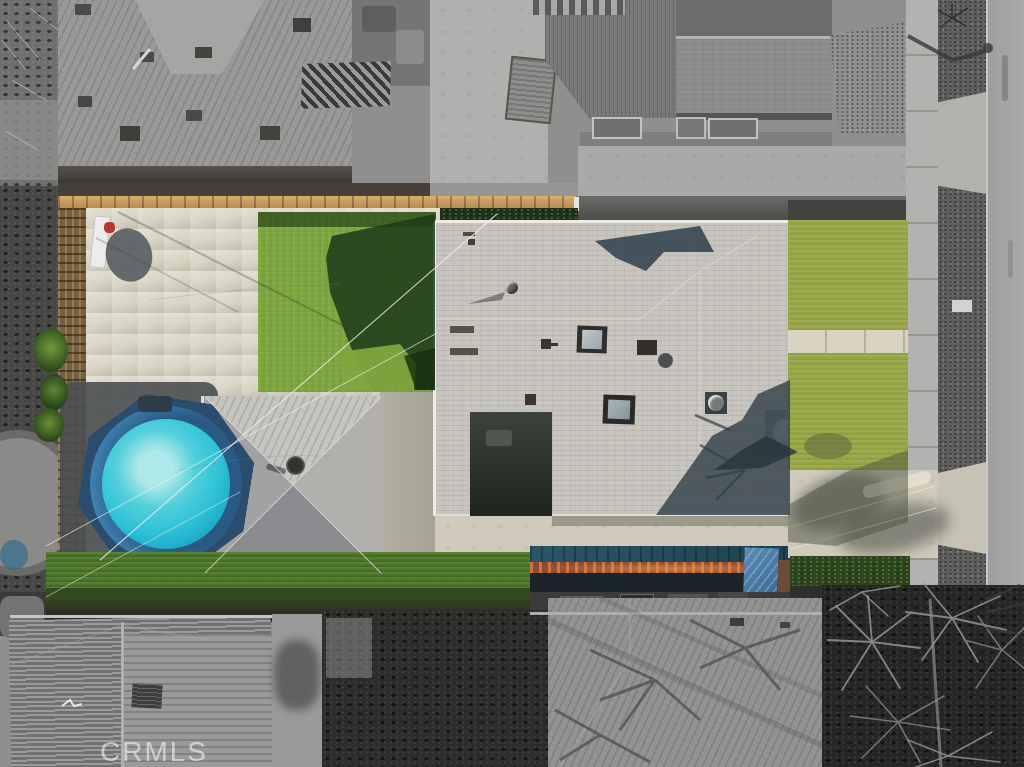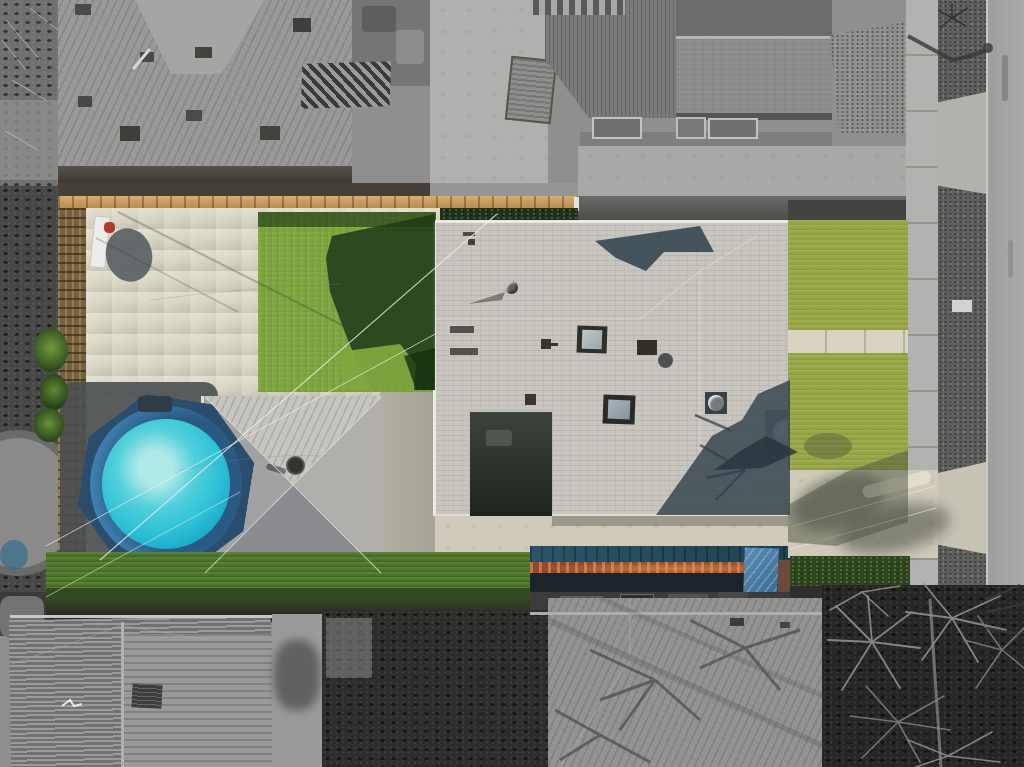--- a/index.html
+++ b/index.html
@@ -355,13 +355,14 @@
       <line x1="930" y1="600" x2="941" y2="767" stroke="#8d8d8b" stroke-width="3" opacity="0.7"></line>
     </g>
 
     <g stroke="#3a3a38" stroke-width="2.5" opacity="0.8">
       <line x1="986" y1="600" x2="1020" y2="585"></line>
         <line x1="986" y1="612" x2="1024" y2="604"></line>
       <line x1="986" y1="628" x2="1018" y2="634"></line>
     </g>
   </svg>
 
+  <div class="a watermark" style="left:100px;top:736px;">CRMLS</div>
 </div>
 
 </body></html>

